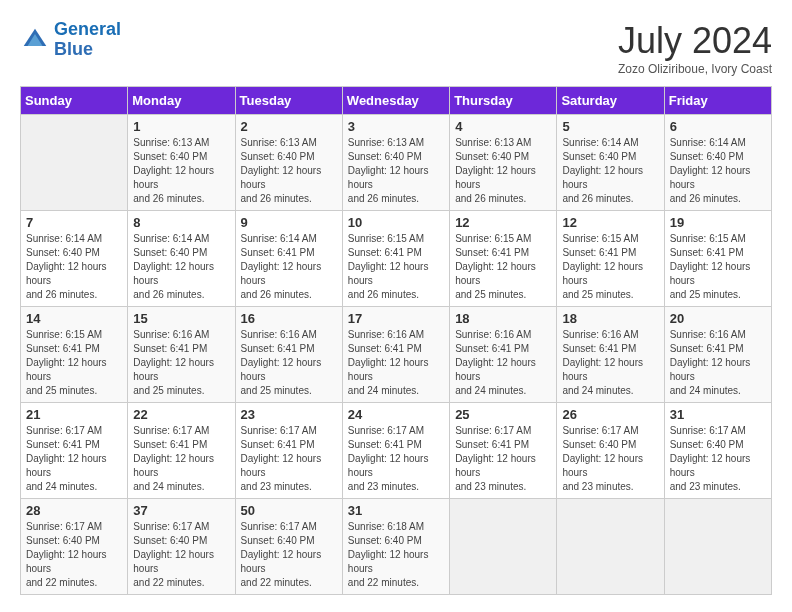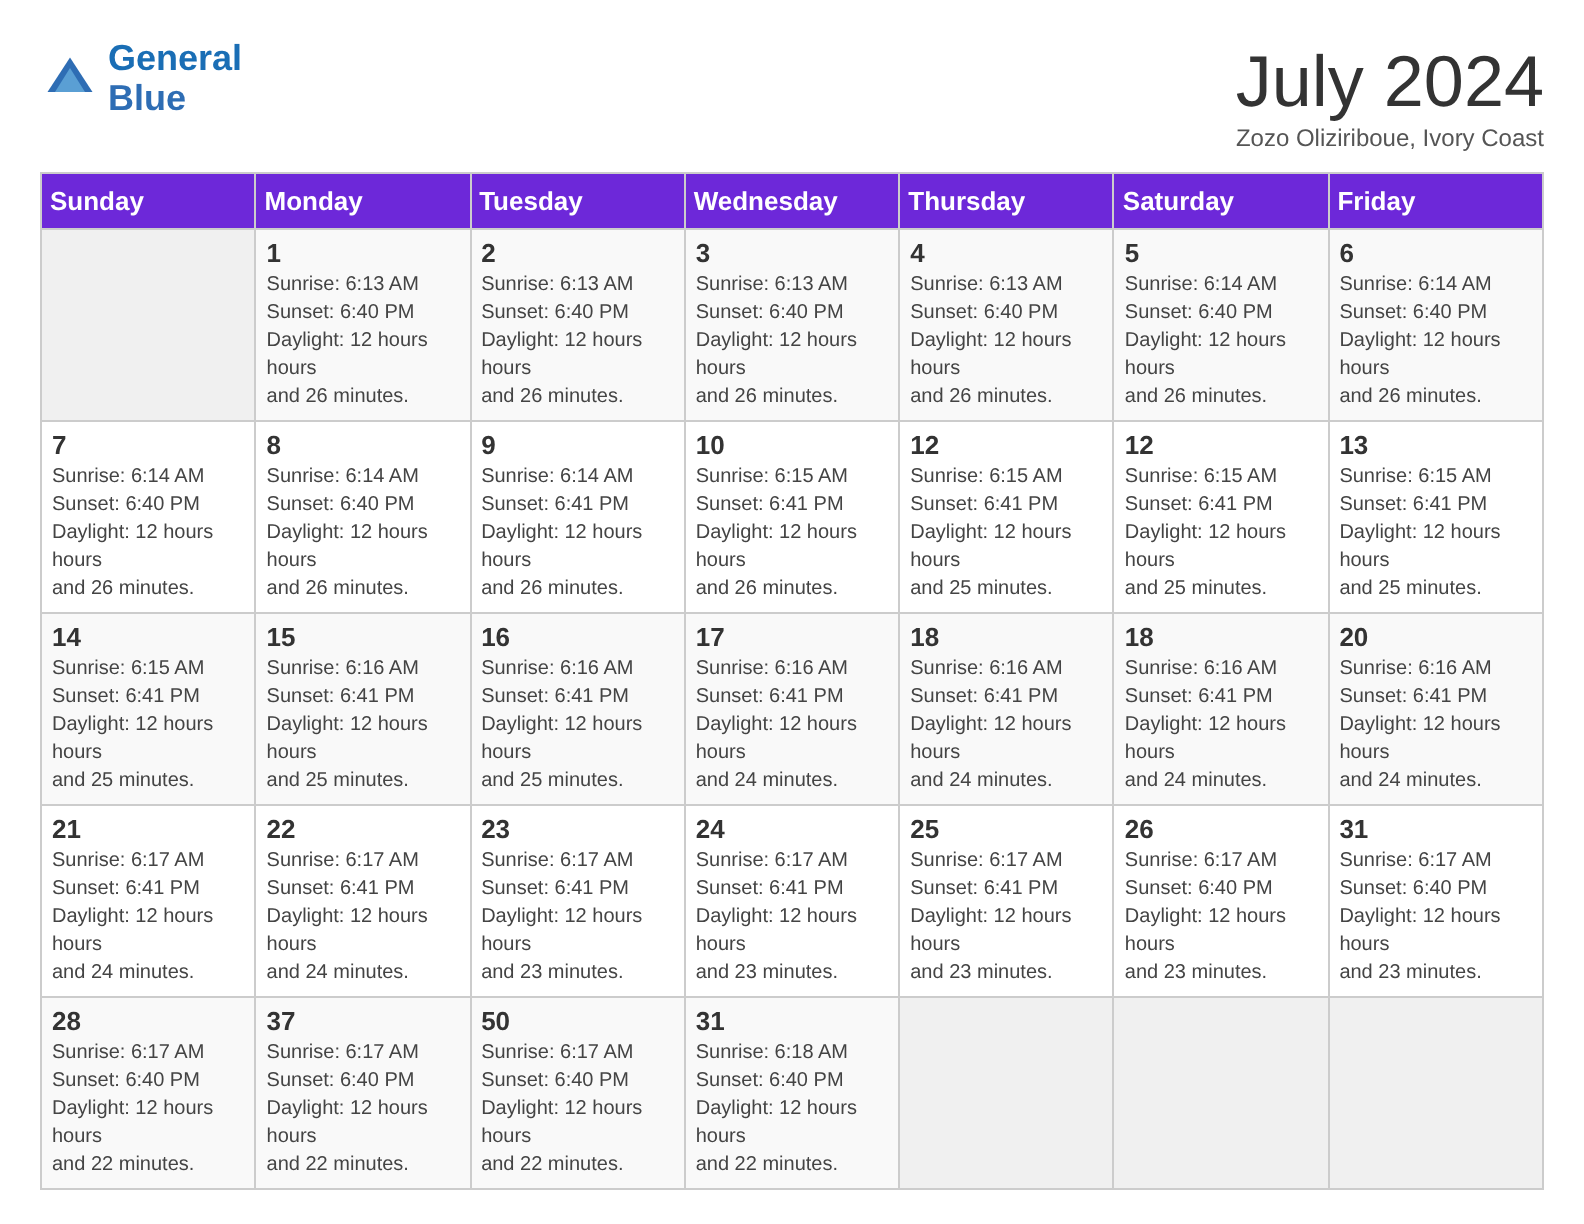--- a/index.html
+++ b/index.html
@@ -169,21 +169,21 @@
         </td>
         <td>
           <span class="day-number">12</span>
           <div class="day-info">Sunrise: 6:15 AM<br>Sunset: 6:41 PM<br>Daylight: 12 hours hours<br>and 25 minutes.</div>
         </td>
         <td>
           <span class="day-number">12</span>
           <div class="day-info">Sunrise: 6:15 AM<br>Sunset: 6:41 PM<br>Daylight: 12 hours hours<br>and 25 minutes.</div>
         </td>
         <td>
-          <span class="day-number">13</span>
+          <span class="day-number">19</span>
           <div class="day-info">Sunrise: 6:15 AM<br>Sunset: 6:41 PM<br>Daylight: 12 hours hours<br>and 25 minutes.</div>
         </td>
       </tr>
       <tr>
         <td>
           <span class="day-number">14</span>
           <div class="day-info">Sunrise: 6:15 AM<br>Sunset: 6:41 PM<br>Daylight: 12 hours hours<br>and 25 minutes.</div>
         </td>
         <td>
           <span class="day-number">15</span>

